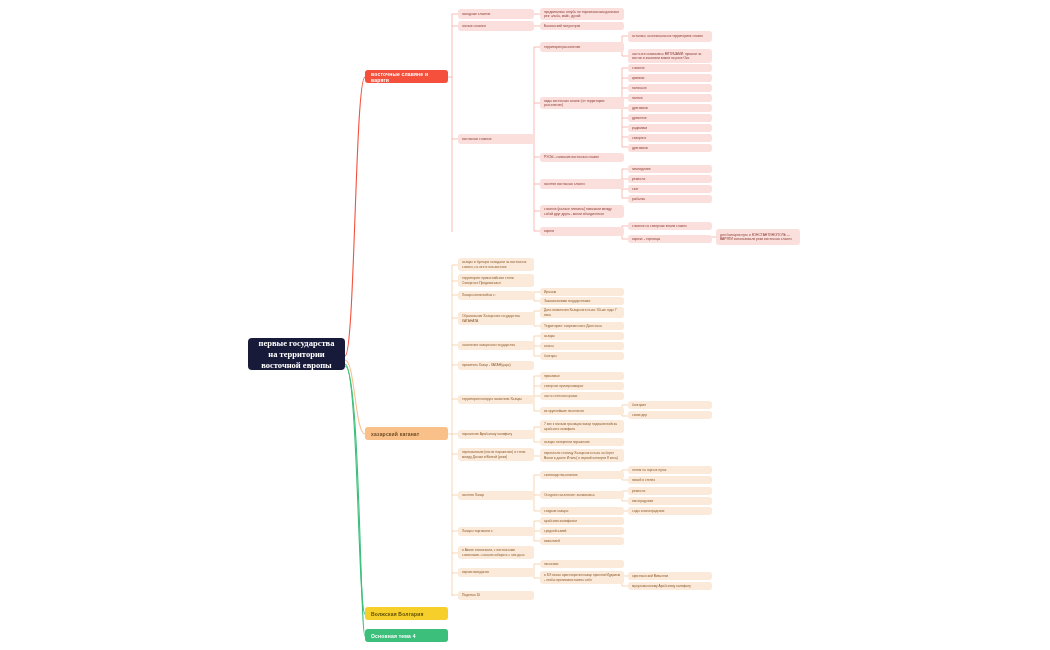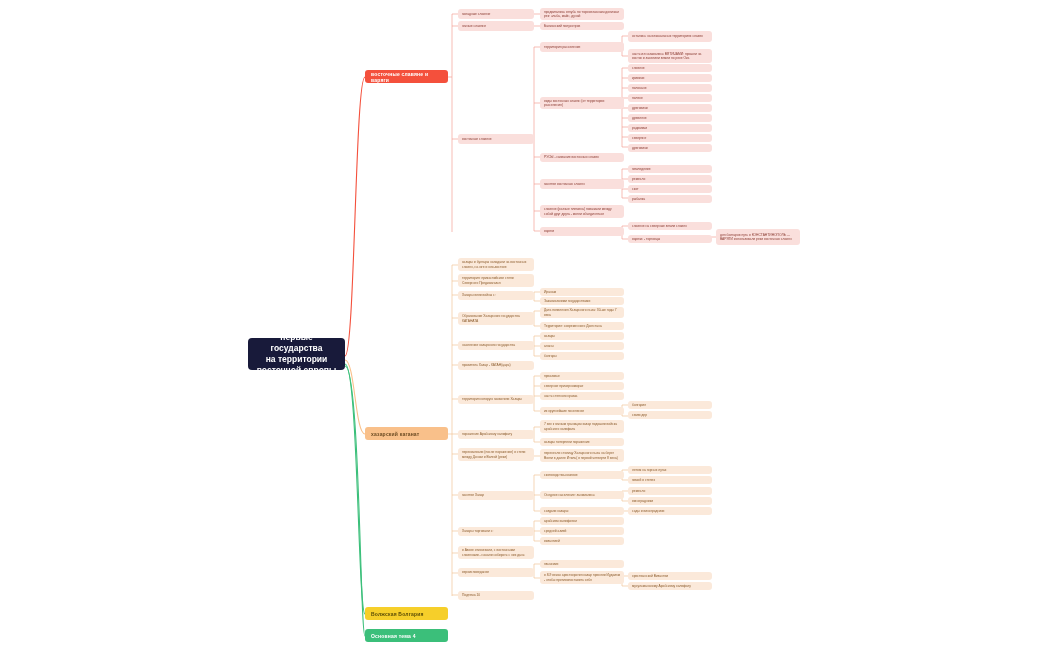--- a/index.html
+++ b/index.html
@@ -17,20 +17,21 @@
 
   
   .root{
     background:#181a3a;color:#ffffff;
     border-radius:4px;
     font-size:8.5px;line-height:11px;font-weight:bold;
     text-align:center;
     display:flex;align-items:center;justify-content:center;
     padding:4px 6px;
     white-space:pre-line;
+    font-family:Liberation Serif, serif;
   }
 
   
   .branch{
     border-radius:3px;
     font-size:5px;font-weight:bold;
     color:#ffffff;
     display:flex;align-items:center;
     padding:0 6px;
     letter-spacing:.2px;

